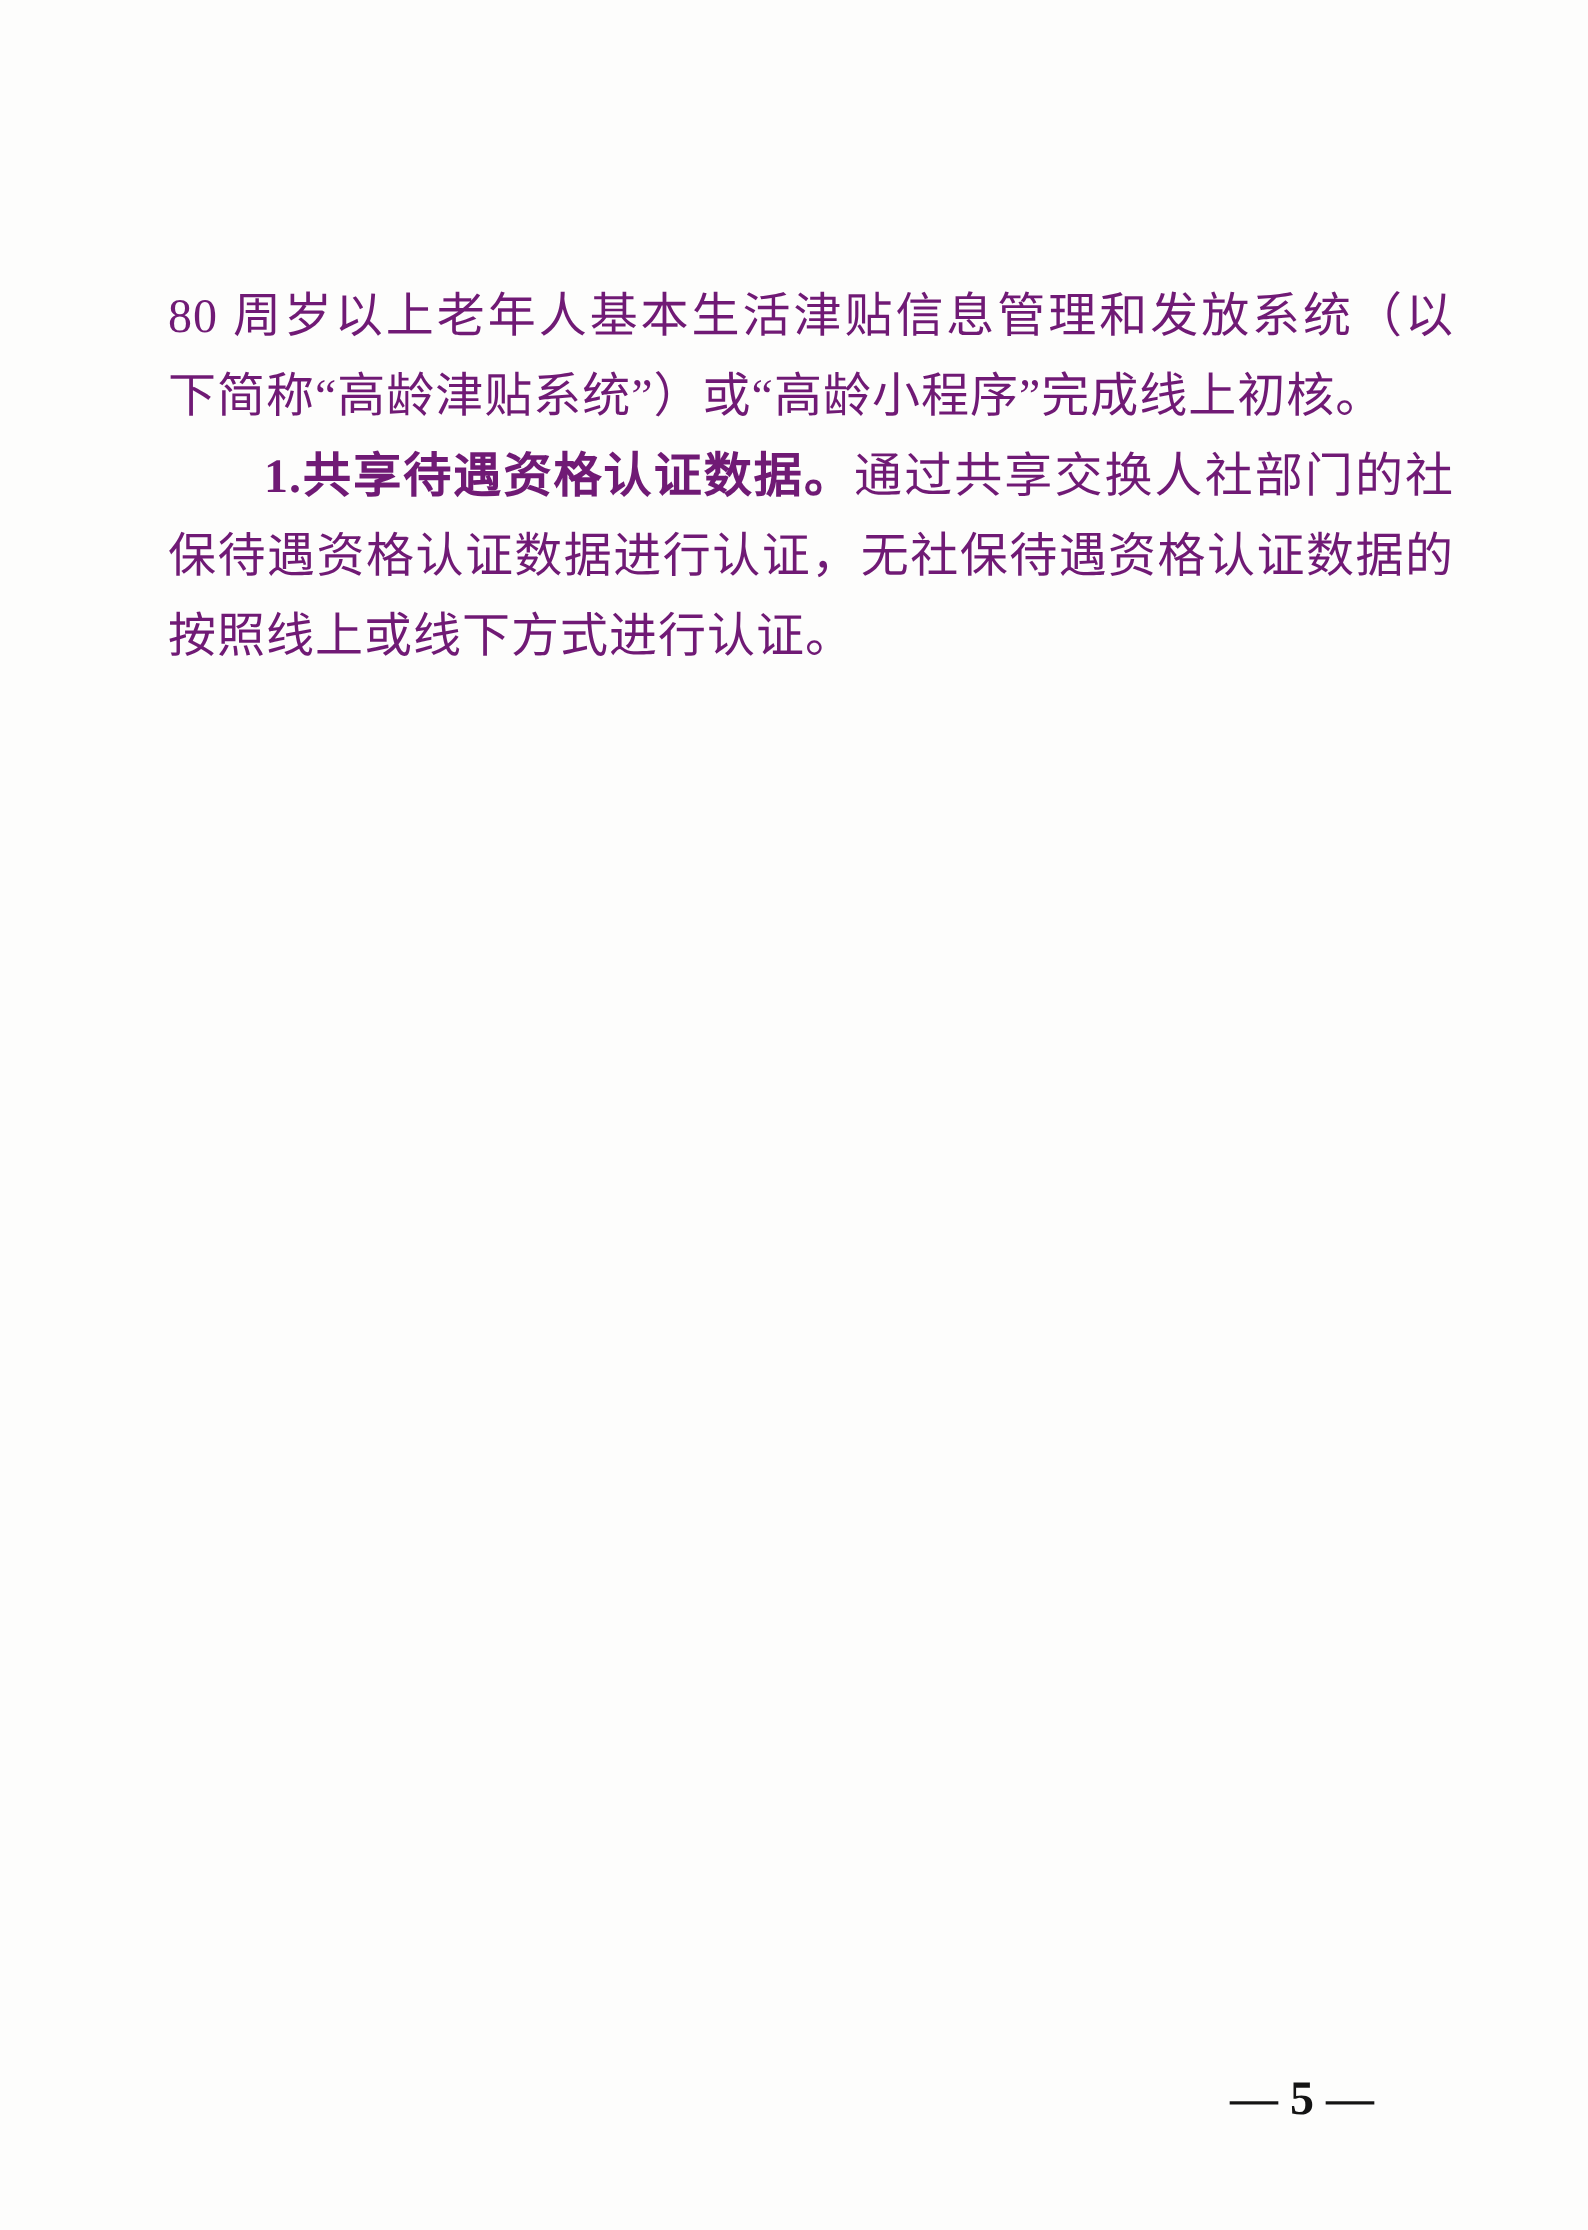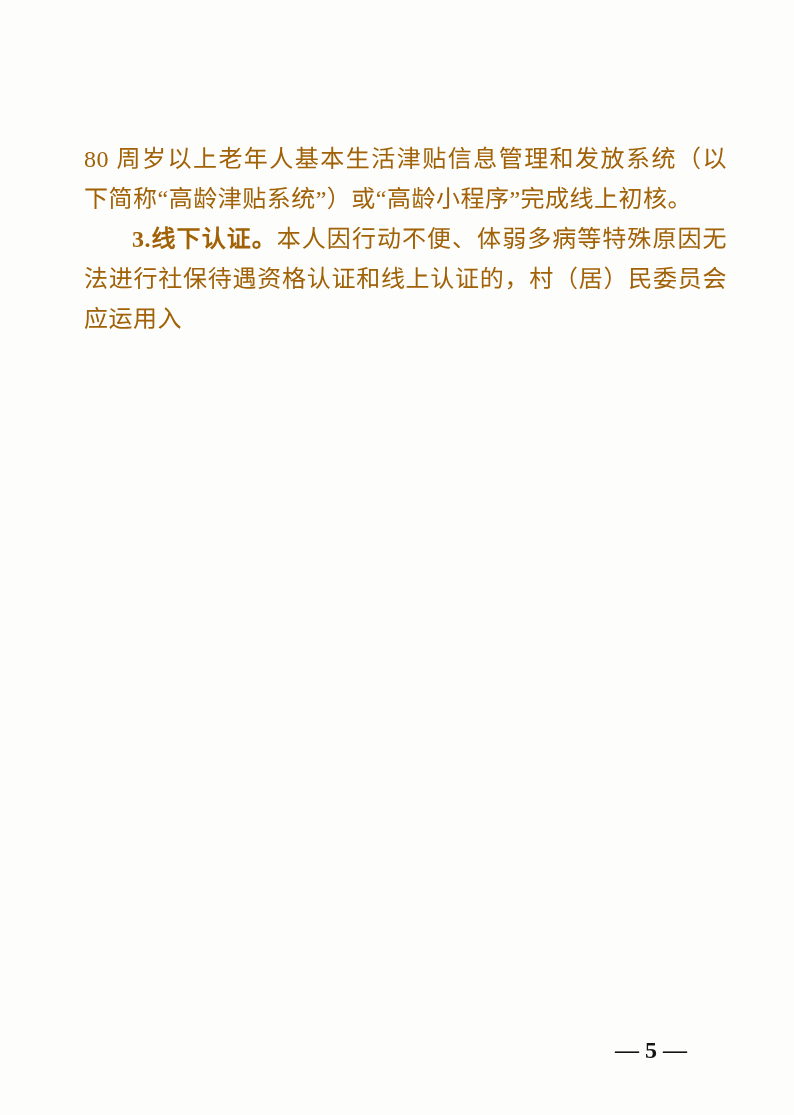--- a/index.html
+++ b/index.html
@@ -15,21 +15,21 @@
     overflow: hidden;
     font-family: "Liberation Serif", "DejaVu Serif", serif;
   }
   .doc-body {
     position: absolute;
     left: 84px;
     top: 139px;
     width: 643px;
     font-size: 24px;
     line-height: 40px;
-    color: #a16207;
+    color: #701a75;
     text-align: justify;
     letter-spacing: 0.5px;
   }
   .para {
     margin: 0;
     padding: 0;
   }
   .para.indent {
     text-indent: 2em;
   }
@@ -48,16 +48,16 @@
     text-align: center;
     white-space: nowrap;
   }
 </style>
 </head>
 <body>
 
 <div class="page">
   <div class="doc-body">
       <p class="para"><span class="seg">80 周岁以上老年人基本生活津贴信息管理和发放系统（以下简称“高龄津贴系统”）或“高龄小程序”完成线上初核。</span></p>
-      <p class="para indent"><span class="seg bold">3.线下认证。</span><span class="seg">本人因行动不便、体弱多病等特殊原因无法进行社保待遇资格认证和线上认证的，村（居）民委员会应运用入</span></p>
+      <p class="para indent"><span class="seg bold">1.共享待遇资格认证数据。</span><span class="seg">通过共享交换人社部门的社保待遇资格认证数据进行认证，无社保待遇资格认证数据的按照线上或线下方式进行认证。</span></p>
     </div>
   <div class="footer-page-number">— 5 —</div>
 </div>
 
 </body></html>

